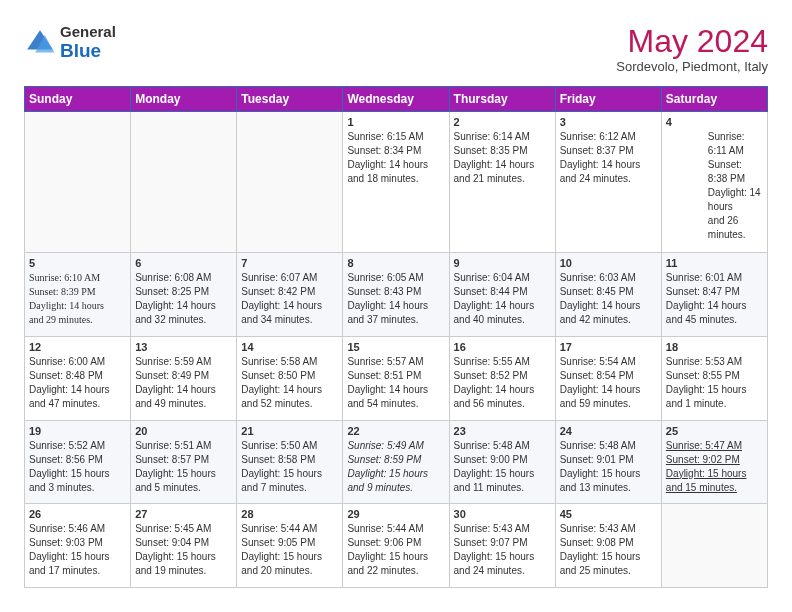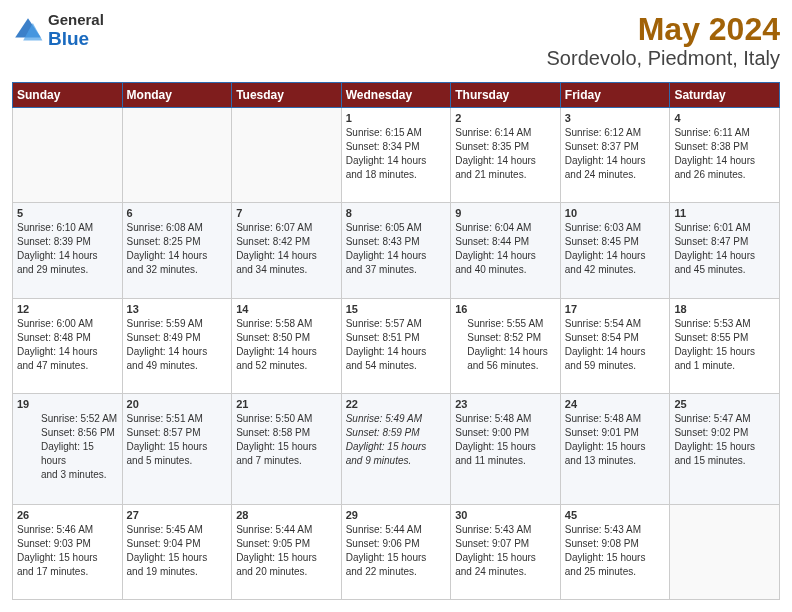--- a/index.html
+++ b/index.html
@@ -6,21 +6,21 @@
     body {
       font-family: Arial, sans-serif;
       background: #fff;
       width: 792px;
       height: 612px;
       overflow: hidden;
     }
     .page {
       width: 792px;
       height: 612px;
-      padding: 12px;
+      padding: 24px;
       display: flex;
       flex-direction: column;
     }
     .header {
       display: flex;
       justify-content: space-between;
       align-items: flex-start;
       margin-bottom: 12px;
     }
     .logo {
@@ -45,37 +45,37 @@
     }
     .logo-icon {
       width: 32px;
       height: 32px;
     }
     .title-block {
       text-align: right;
     }
     .month-title {
       font-size: 32px;
-      font-weight: bold;
-      color: #a16207;
+      font-weight: normal;
+      color: #be185d;
       line-height: 1.1;
     }
     .location {
-      font-size: 20px;
+      font-size: 13px;
       color: #444;
     }
     .calendar {
       flex: 1;
       border: 1px solid #ccc;
       border-collapse: collapse;
       width: 100%;
       table-layout: fixed;
     }
     .calendar th {
-      background: #7f1d1d;
+      background: #a21caf;
       color: #fff;
       font-size: 12px;
       font-weight: bold;
       padding: 5px 4px;
       text-align: left;
       border: 1px solid #2d6aaf;
     }
     .calendar td {
       border: 1px solid #ccc;
       vertical-align: top;
@@ -157,30 +157,30 @@
           </td>
           <td>
             <span class="day-number">3</span>
             <div class="day-info" style="white-space: pre-line;">Sunrise: 6:12 AM
 Sunset: 8:37 PM
 Daylight: 14 hours
 and 24 minutes.</div>
           </td>
           <td>
             <span class="day-number">4</span>
-            <div class="day-info" style="white-space: pre-line;">Sunrise: 6:11 AM
+            <div class="day-info" style="white-space: pre-line; margin-left: 42px;">Sunrise: 6:11 AM
 Sunset: 8:38 PM
 Daylight: 14 hours
 and 26 minutes.</div>
           </td>
         </tr>
         <tr>
           <td>
             <span class="day-number">5</span>
-            <div class="day-info" style="white-space: pre-line;">Sunrise: 6:10 AM
+            <div class="day-info" style="white-space: pre-line; font-family: Liberation Serif, serif;">Sunrise: 6:10 AM
 Sunset: 8:39 PM
 Daylight: 14 hours
 and 29 minutes.</div>
           </td>
           <td>
             <span class="day-number">6</span>
             <div class="day-info" style="white-space: pre-line;">Sunrise: 6:08 AM
 Sunset: 8:25 PM
 Daylight: 14 hours
 and 32 minutes.</div>
@@ -245,21 +245,21 @@
           </td>
           <td>
             <span class="day-number">15</span>
             <div class="day-info" style="white-space: pre-line;">Sunrise: 5:57 AM
 Sunset: 8:51 PM
 Daylight: 14 hours
 and 54 minutes.</div>
           </td>
           <td>
             <span class="day-number">16</span>
-            <div class="day-info" style="white-space: pre-line; margin-left: 12px;">Sunrise: 5:55 AM
+            <div class="day-info" style="white-space: pre-line;">Sunrise: 5:55 AM
 Sunset: 8:52 PM
 Daylight: 14 hours
 and 56 minutes.</div>
           </td>
           <td>
             <span class="day-number">17</span>
             <div class="day-info" style="white-space: pre-line;">Sunrise: 5:54 AM
 Sunset: 8:54 PM
 Daylight: 14 hours
 and 59 minutes.</div>
@@ -268,21 +268,21 @@
             <span class="day-number">18</span>
             <div class="day-info" style="white-space: pre-line;">Sunrise: 5:53 AM
 Sunset: 8:55 PM
 Daylight: 15 hours
 and 1 minute.</div>
           </td>
         </tr>
         <tr>
           <td>
             <span class="day-number">19</span>
-            <div class="day-info" style="white-space: pre-line; margin-left: 24px;">Sunrise: 5:52 AM
+            <div class="day-info" style="white-space: pre-line;">Sunrise: 5:52 AM
 Sunset: 8:56 PM
 Daylight: 15 hours
 and 3 minutes.</div>
           </td>
           <td>
             <span class="day-number">20</span>
             <div class="day-info" style="white-space: pre-line;">Sunrise: 5:51 AM
 Sunset: 8:57 PM
 Daylight: 15 hours
 and 5 minutes.</div>
@@ -310,21 +310,21 @@
           </td>
           <td>
             <span class="day-number">24</span>
             <div class="day-info" style="white-space: pre-line;">Sunrise: 5:48 AM
 Sunset: 9:01 PM
 Daylight: 15 hours
 and 13 minutes.</div>
           </td>
           <td>
             <span class="day-number">25</span>
-            <div class="day-info" style="white-space: pre-line;">Sunrise: 5:47 AM
+            <div class="day-info" style="white-space: pre-line; text-decoration: underline;">Sunrise: 5:47 AM
 Sunset: 9:02 PM
 Daylight: 15 hours
 and 15 minutes.</div>
           </td>
         </tr>
         <tr>
           <td>
             <span class="day-number">26</span>
             <div class="day-info" style="white-space: pre-line;">Sunrise: 5:46 AM
 Sunset: 9:03 PM

